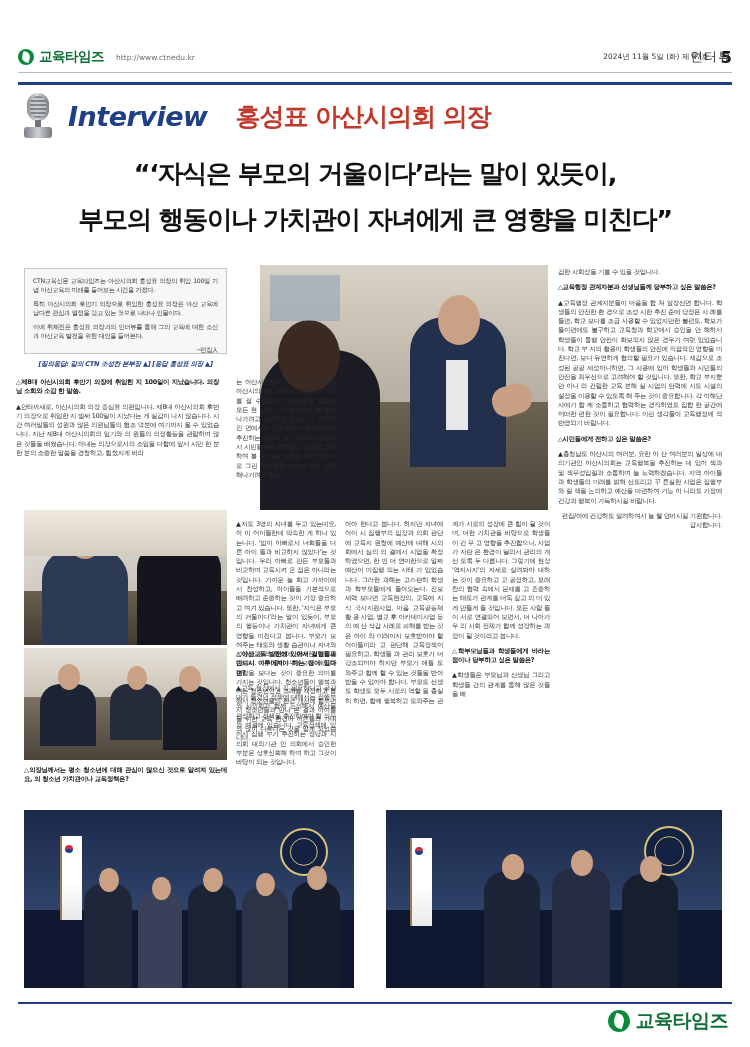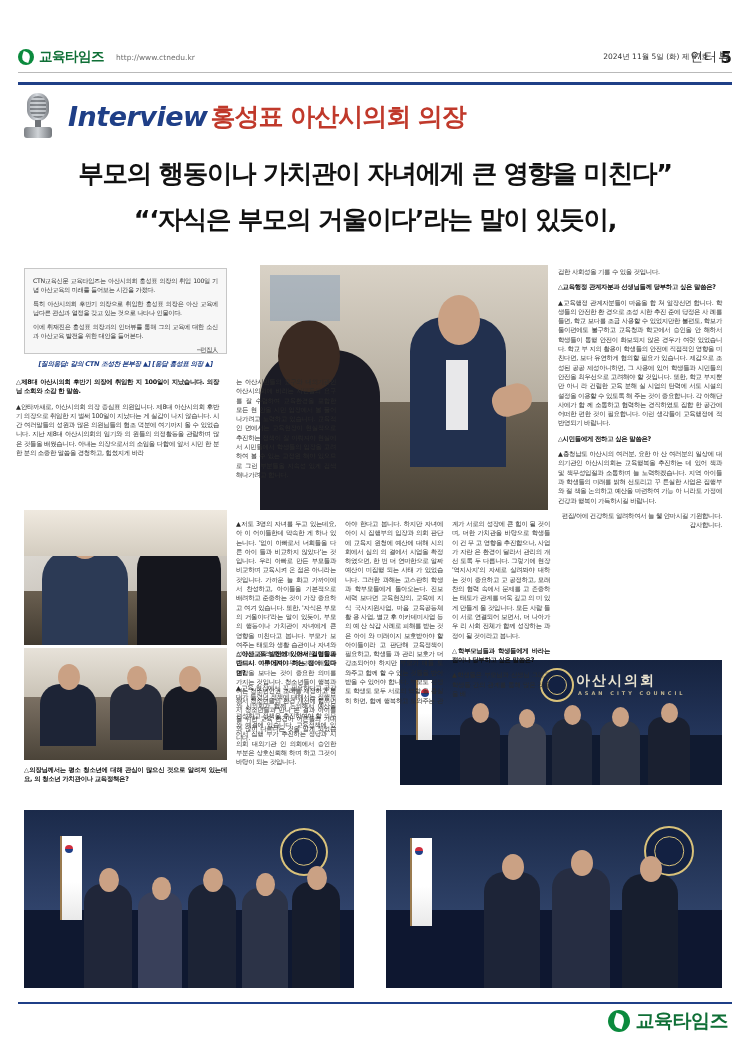--- a/index.html
+++ b/index.html
@@ -21,21 +21,21 @@
   .rule-thick{position:absolute;left:18px;top:82px;width:714px;height:3px;background:#1f3f87;}
 
   
   .banner{position:absolute;left:18px;top:90px;width:714px;height:52px;display:flex;align-items:center;}
   .mic{position:relative;width:42px;height:46px;flex:none;margin-right:8px;}
   .mic-head{position:absolute;left:9px;top:0px;width:22px;height:28px;border-radius:11px;background:linear-gradient(90deg,#8d9197,#d7dbe0 45%,#7c8085);}
   .mic-head:before{content:"";position:absolute;left:3px;top:3px;right:3px;bottom:3px;border-radius:9px;
      background:repeating-linear-gradient(0deg,#6d7176 0 2px,#c6cace 2px 4px);opacity:.75;}
   .mic-neck{position:absolute;left:17px;top:27px;width:6px;height:8px;background:#6f7378;}
   .mic-base{position:absolute;left:6px;top:34px;width:28px;height:11px;border-radius:3px;background:linear-gradient(90deg,#7d8186,#cfd3d7 50%,#74787d);}
-  .banner-title{font-size:27px;font-style:italic;font-weight:bold;color:#1f3f87;letter-spacing:-0.5px;margin-right:3px;}
+  .banner-title{font-size:27px;font-style:italic;font-weight:bold;color:#1f3f87;letter-spacing:-0.5px;margin-right:28px;}
   .banner-sub{font-size:25px;font-weight:bold;color:#c0392b;letter-spacing:-1px;}
 
   
   .headline{position:absolute;left:28px;top:150px;width:694px;text-align:center;color:#111;}
   .headline div{font-size:25.5px;font-weight:bold;letter-spacing:-1.3px;line-height:46px;}
 
   
   .col{position:absolute;font-size:6.4px;line-height:9.3px;color:#2b2b2b;text-align:justify;letter-spacing:-0.3px;}
   .lead-box{position:absolute;left:24px;top:268px;width:203px;height:86px;border:1px solid #c7c7c7;background:#f7f7f7;padding:7px 8px;box-sizing:border-box;}
   .lead-box p{margin:0 0 5px 0;font-size:6.2px;line-height:9px;color:#333;text-align:justify;letter-spacing:-0.3px;}
@@ -90,22 +90,22 @@
     <div class="mic">
       <div class="mic-head"></div>
         <div class="mic-neck"></div>
         <div class="mic-base"></div>
     </div>
     <div class="banner-title">Interview</div>
     <div class="banner-sub">홍성표 아산시의회 의장</div>
   </div>
 
   <div class="headline">
+    <div>“‘자식은 부모의 거울이다’라는 말이 있듯이,</div>
     <div>부모의 행동이나 가치관이 자녀에게 큰 영향을 미친다”</div>
-    <div>“‘자식은 부모의 거울이다’라는 말이 있듯이,</div>
   </div>
 
   <div class="lead-box">
     <p>CTN교육신문 교육타임즈는 아산시의회 홍성표 의장의 취임 100일 기념 아산교육의 미래를 들어보는 시간을 가졌다.</p>
     <p>특히 아산시의회 후반기 의장으로 취임한 홍성표 의장은 아산 교육에 남다른 관심과 열정을 갖고 있는 것으로 나타나 인물이다.</p>
     <p>이에 취재진은 홍성표 의장과의 인터뷰를 통해 그의 교육에 대한 소신과 아산교육 발전을 위한 대안을 들어본다.</p>
     <p>─편집人</p>
   </div>
   <div class="credit">[질의응답: 갈의 CTN 조성찬 본부장 ▲] [응답 홍성표 의장 ▲]</div>
 
@@ -134,38 +134,20 @@
     <div style="position:absolute;left:0;top:0;width:100%;height:46%;background:linear-gradient(180deg,#e7e2d9,#c8c1b4);"></div>
     <div style="position:absolute;left:0;bottom:0;width:100%;height:56%;background:linear-gradient(180deg,#7b7063,#4b4439);"></div>
     <div style="position:absolute;left:16px;bottom:14px;width:56px;height:62px;background:#1d2436;border-radius:20px 20px 0 0;"></div>
     <div class="head" style="left:34px;bottom:70px;width:22px;height:26px;"></div>
     <div style="position:absolute;left:86px;bottom:20px;width:52px;height:56px;background:#262b3a;border-radius:18px 18px 0 0;"></div>
     <div class="head" style="left:103px;bottom:70px;width:20px;height:24px;"></div>
     <div style="position:absolute;right:10px;bottom:10px;width:54px;height:64px;background:#171a24;border-radius:20px 20px 0 0;"></div>
     <div class="head" style="right:26px;bottom:68px;width:22px;height:26px;"></div>
   </div>
 
-  <div class="photo scene-council" style="left:400px;top:660px;width:322px;height:125px;">
-    <div style="position:absolute;left:0;top:0;width:100%;height:62%;background:linear-gradient(180deg,#16233f,#24365c);"></div>
-    <div style="position:absolute;left:0;bottom:0;width:100%;height:40%;background:#101a30;"></div>
-    <div class="emblem" style="left:140px;top:8px;width:30px;height:30px;"></div>
-    <div class="wall-text" style="left:176px;top:12px;font-size:14px;">아산시의회</div>
-    <div class="wall-text" style="left:178px;top:30px;font-size:5px;letter-spacing:3px;color:#bfb490;">ASAN CITY COUNCIL</div>
-    <div class="flag" style="left:16px;top:20px;height:60px;"></div>
-    <div style="position:absolute;left:60px;bottom:0;width:40px;height:68px;background:#1b2133;border-radius:14px 14px 0 0;"></div>
-    <div class="head" style="left:72px;bottom:62px;width:17px;height:20px;"></div>
-    <div style="position:absolute;left:108px;bottom:0;width:38px;height:62px;background:#3b4152;border-radius:14px 14px 0 0;"></div>
-    <div class="head" style="left:119px;bottom:57px;width:16px;height:19px;"></div>
-    <div style="position:absolute;left:152px;bottom:0;width:40px;height:66px;background:#20283a;border-radius:14px 14px 0 0;"></div>
-    <div class="head" style="left:164px;bottom:60px;width:17px;height:20px;"></div>
-    <div style="position:absolute;left:200px;bottom:0;width:40px;height:64px;background:#2e3545;border-radius:14px 14px 0 0;"></div>
-    <div class="head" style="left:212px;bottom:58px;width:17px;height:20px;"></div>
-    <div style="position:absolute;left:248px;bottom:0;width:42px;height:68px;background:#1a2030;border-radius:14px 14px 0 0;"></div>
-    <div class="head" style="left:261px;bottom:62px;width:17px;height:20px;"></div>
-  </div>
 
   <div class="photo scene-council" style="left:24px;top:810px;width:330px;height:178px;">
     <div style="position:absolute;left:0;top:0;width:100%;height:58%;background:linear-gradient(180deg,#1b2a4a,#31446c);"></div>
     <div style="position:absolute;left:0;bottom:0;width:100%;height:44%;background:#0f1830;"></div>
     <div class="flag" style="left:36px;top:26px;height:84px;width:20px;"></div>
     <div class="emblem" style="right:26px;top:18px;width:44px;height:44px;"></div>
     <div style="position:absolute;left:60px;bottom:0;width:48px;height:104px;background:#202639;border-radius:18px 18px 0 0;"></div>
     <div class="head" style="left:75px;bottom:96px;width:20px;height:24px;"></div>
     <div style="position:absolute;left:114px;bottom:0;width:44px;height:96px;background:#39405a;border-radius:16px 16px 0 0;"></div>
     <div class="head" style="left:128px;bottom:88px;width:19px;height:23px;"></div>

